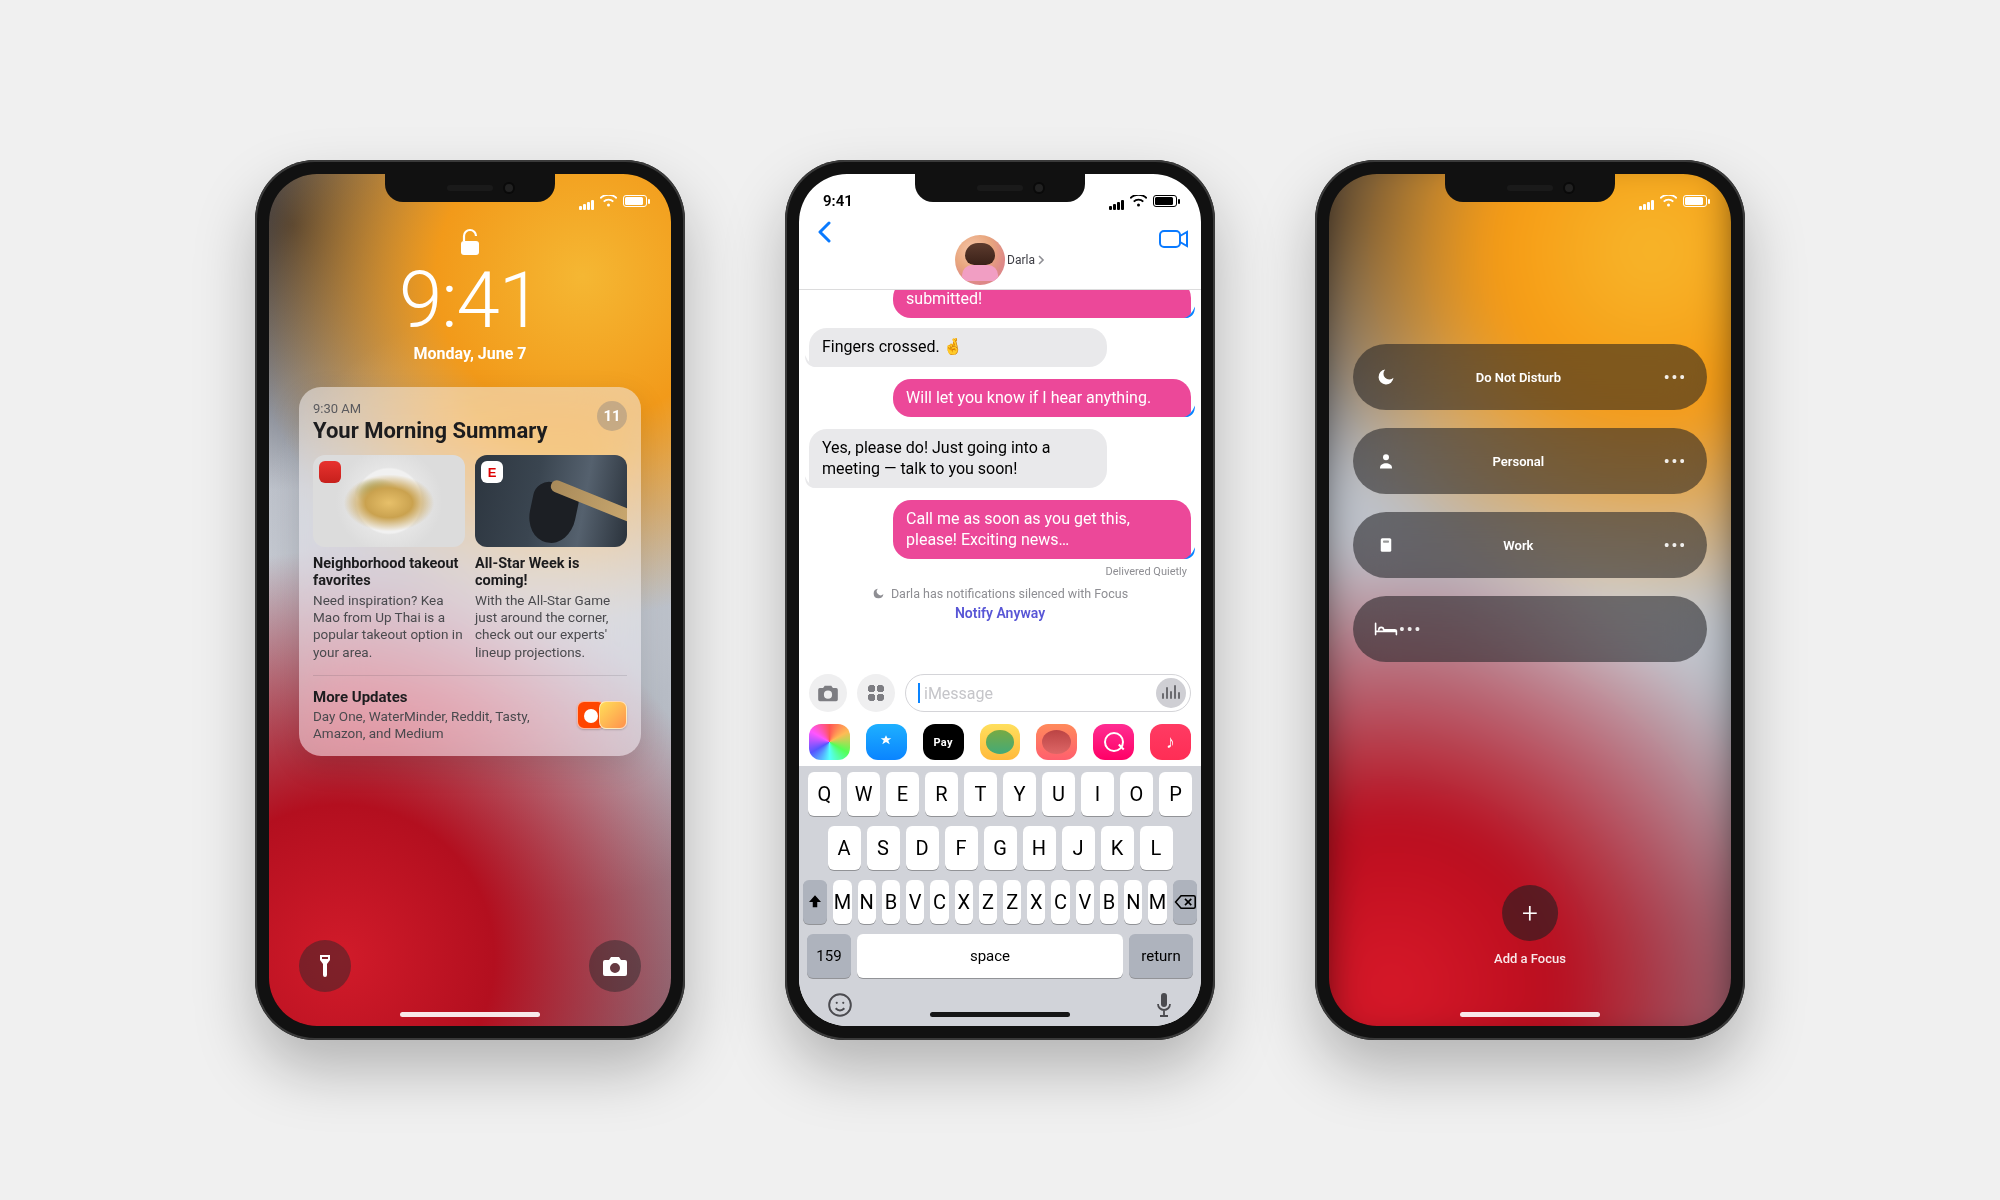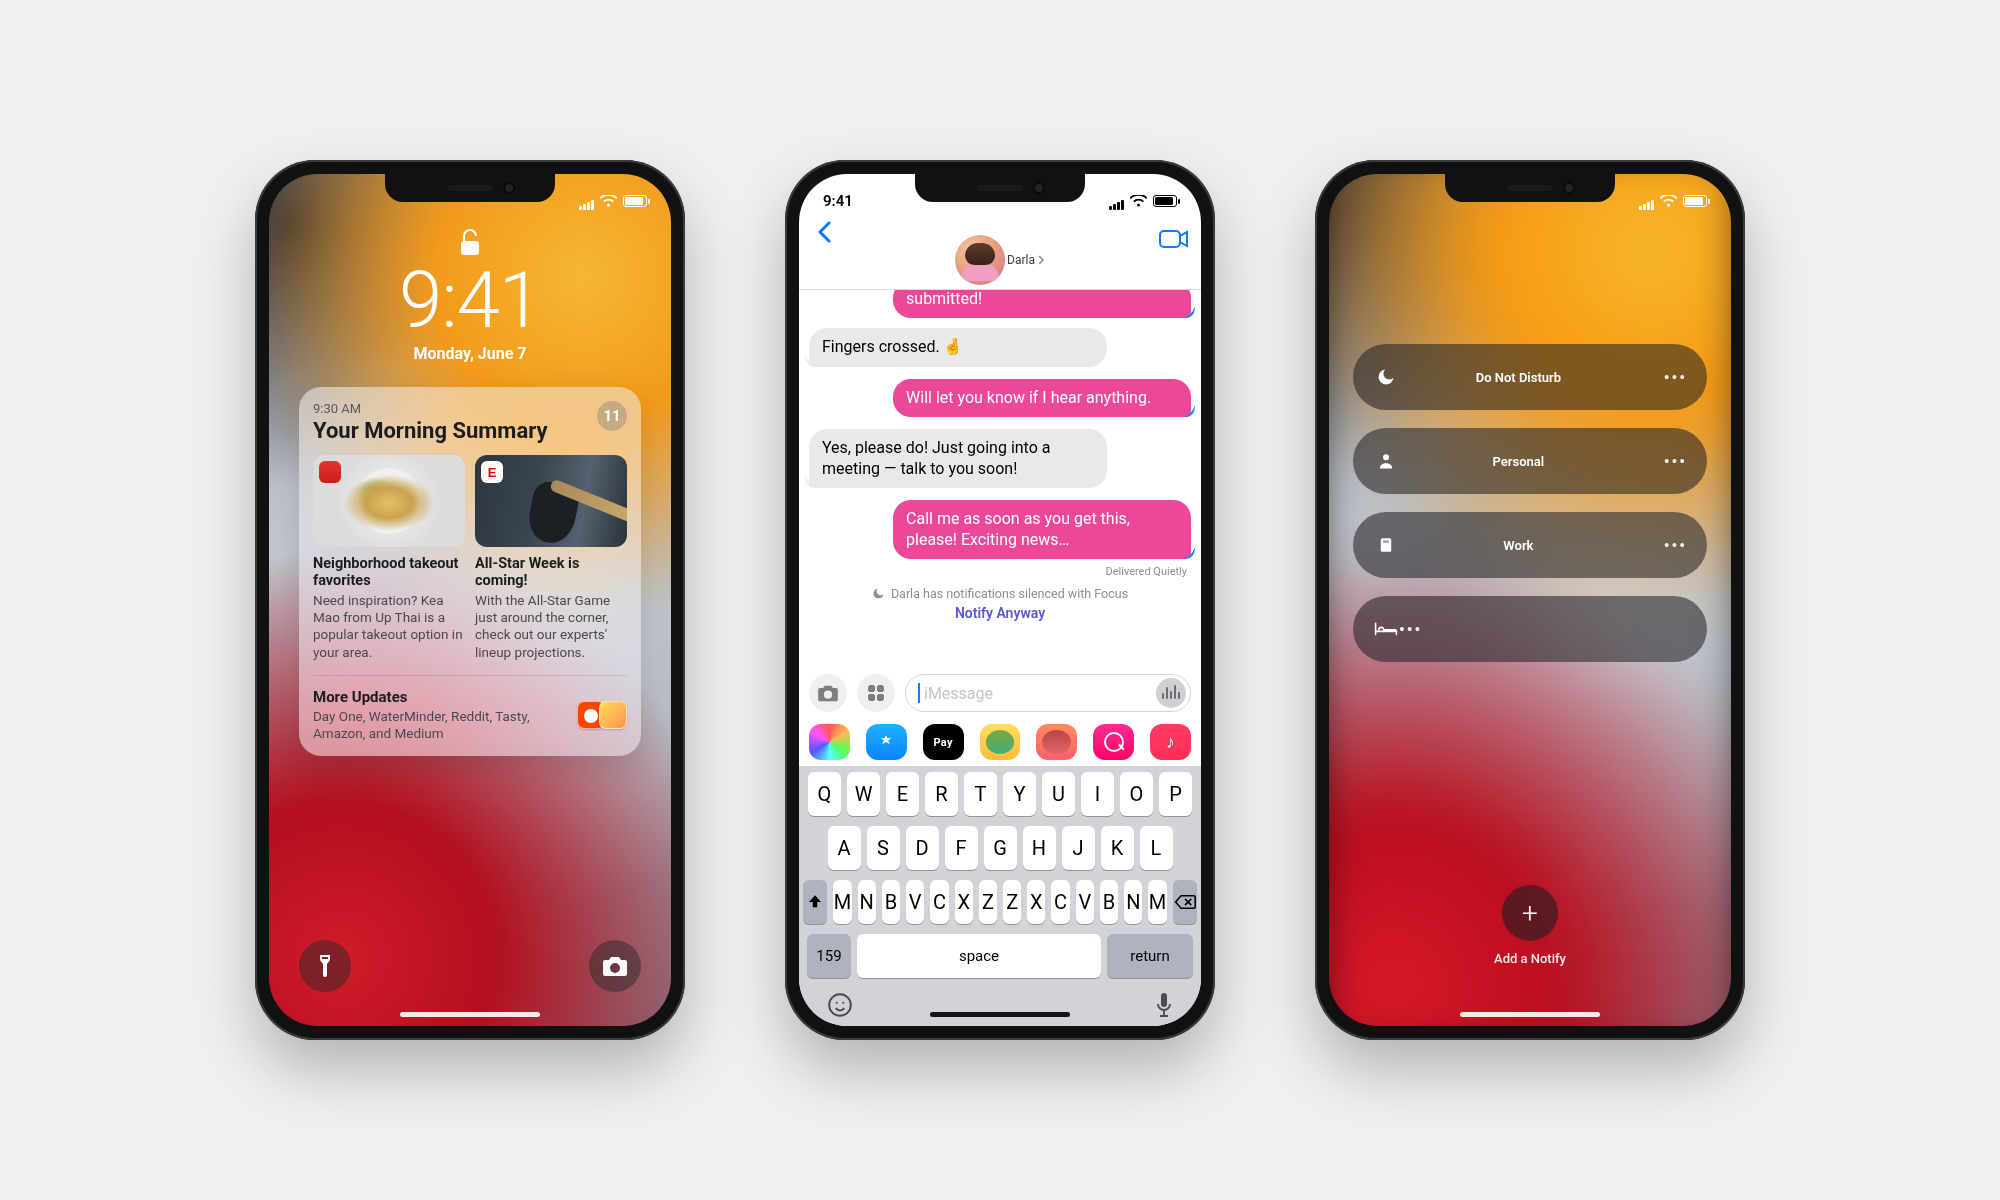--- a/index.html
+++ b/index.html
@@ -131,21 +131,21 @@
   .keyboard { background:#d1d3d9; padding:6px 4px 0; }
   .kb-row { display:flex; justify-content:center; gap:6px; margin-bottom:10px; }
   .key { height:44px; border-radius:6px; background:#fff; box-shadow:0 1px 0 rgba(0,0,0,.3); display:flex; align-items:center; justify-content:center; font-size:20px; color:#000; }
   .key.letter { width:33px; }
   .kb-row.mid { padding:0 18px; }
   .key.special { background:#aeb3bd; }
   .key.shift { width:44px; }
   .key.backspace { width:44px; }
   .kb-row.bottom2 .key.mode { width:44px; font-size:15px; }
   .kb-row.bottom2 .key.space { flex:1; font-size:15px; }
-  .kb-row.bottom2 .key.return { width:86px; font-size:15px; }
+  .kb-row.bottom2 .key.return { width:64px; font-size:15px; }
   .kb-foot { display:flex; justify-content:space-between; padding:4px 24px 8px; color:#4b4b50; }
 
   
   .focus-list { position:relative; z-index:10; padding:170px 24px 0; display:flex; flex-direction:column; gap:18px; }
   .focus-pill { height:66px; border-radius:33px; background:rgba(30,30,32,.55); backdrop-filter: blur(20px); color:#fff; display:flex; align-items:center; padding:0 20px; }
   .focus-pill .fp-icon { width:26px; display:flex; justify-content:center; }
   .focus-pill .fp-text { flex:1; text-align:center; margin-left:-26px; }
   .focus-pill .fp-title { font-size:13px; font-weight:600; }
   .focus-pill .fp-sub   { font-size:12px; color:rgba(255,255,255,.7); margin-top:1px; }
   .focus-pill .fp-more  { letter-spacing:2px; font-weight:700; color:rgba(255,255,255,.9); }
@@ -474,18 +474,18 @@
             <svg width="24" height="16" viewBox="0 0 30 18" fill="#fff">
               <path d="M2 2v14M2 12h26v4M6 10a3 3 0 116 0M12 10h14a2 2 0 012 2" stroke="#fff" stroke-width="2" fill="none" stroke-linecap="round"></path>
             </svg>
           </div>
           <div class="fp-more">•••</div>
         </div>
       </div>
 
     <div class="add-focus">
       <div class="add-btn">+</div>
-      <div class="add-label">Add a Notify</div>
+      <div class="add-label">Add a Focus</div>
     </div>
 
     <div class="home-indicator light"></div>
   </div>
 </div>
 
 </body></html>

